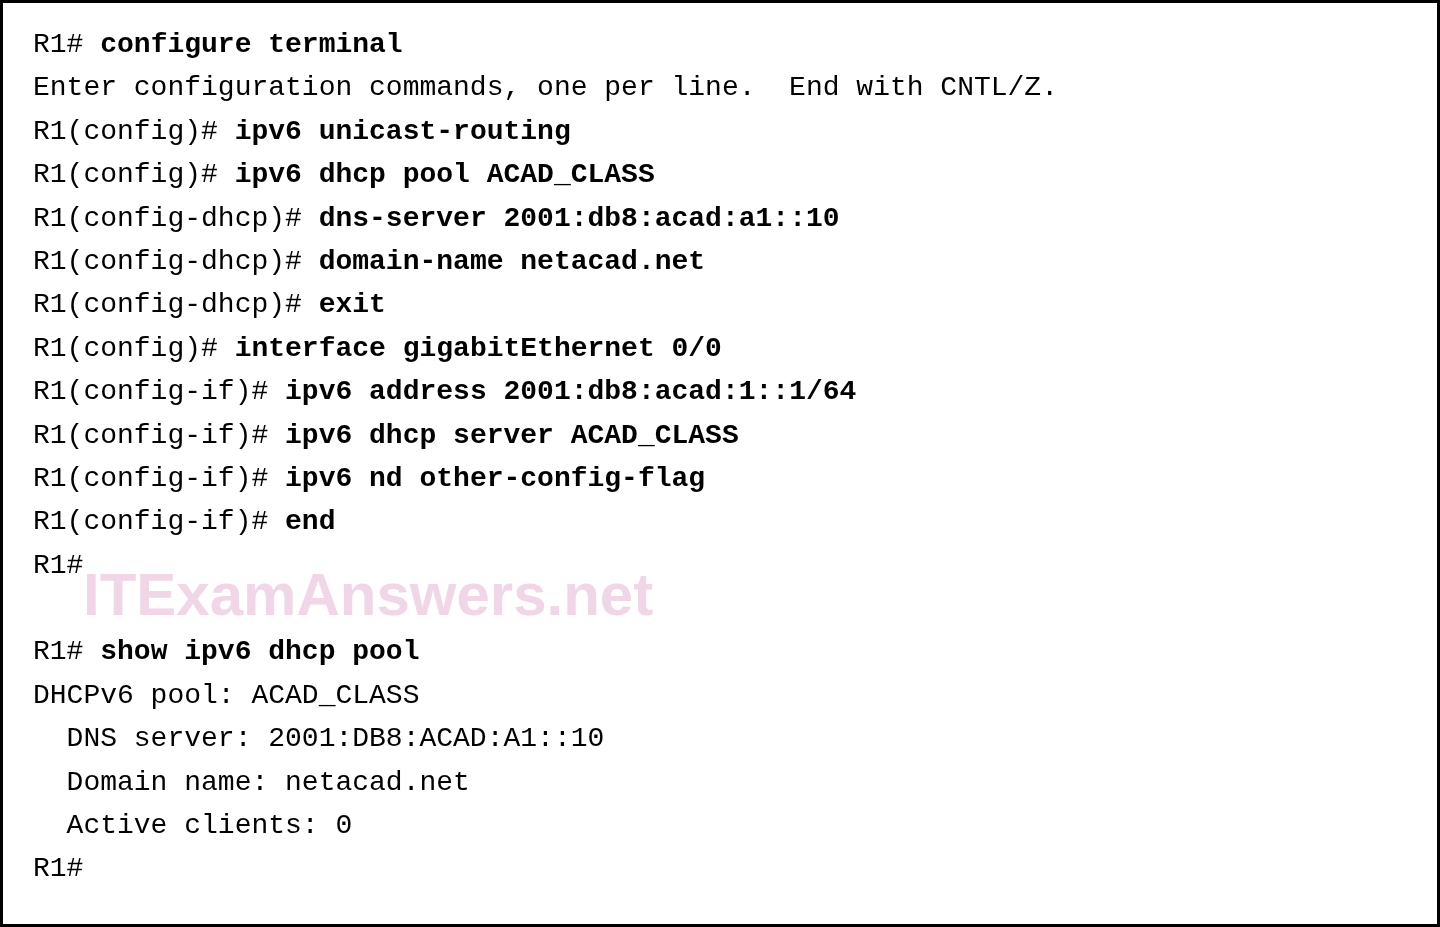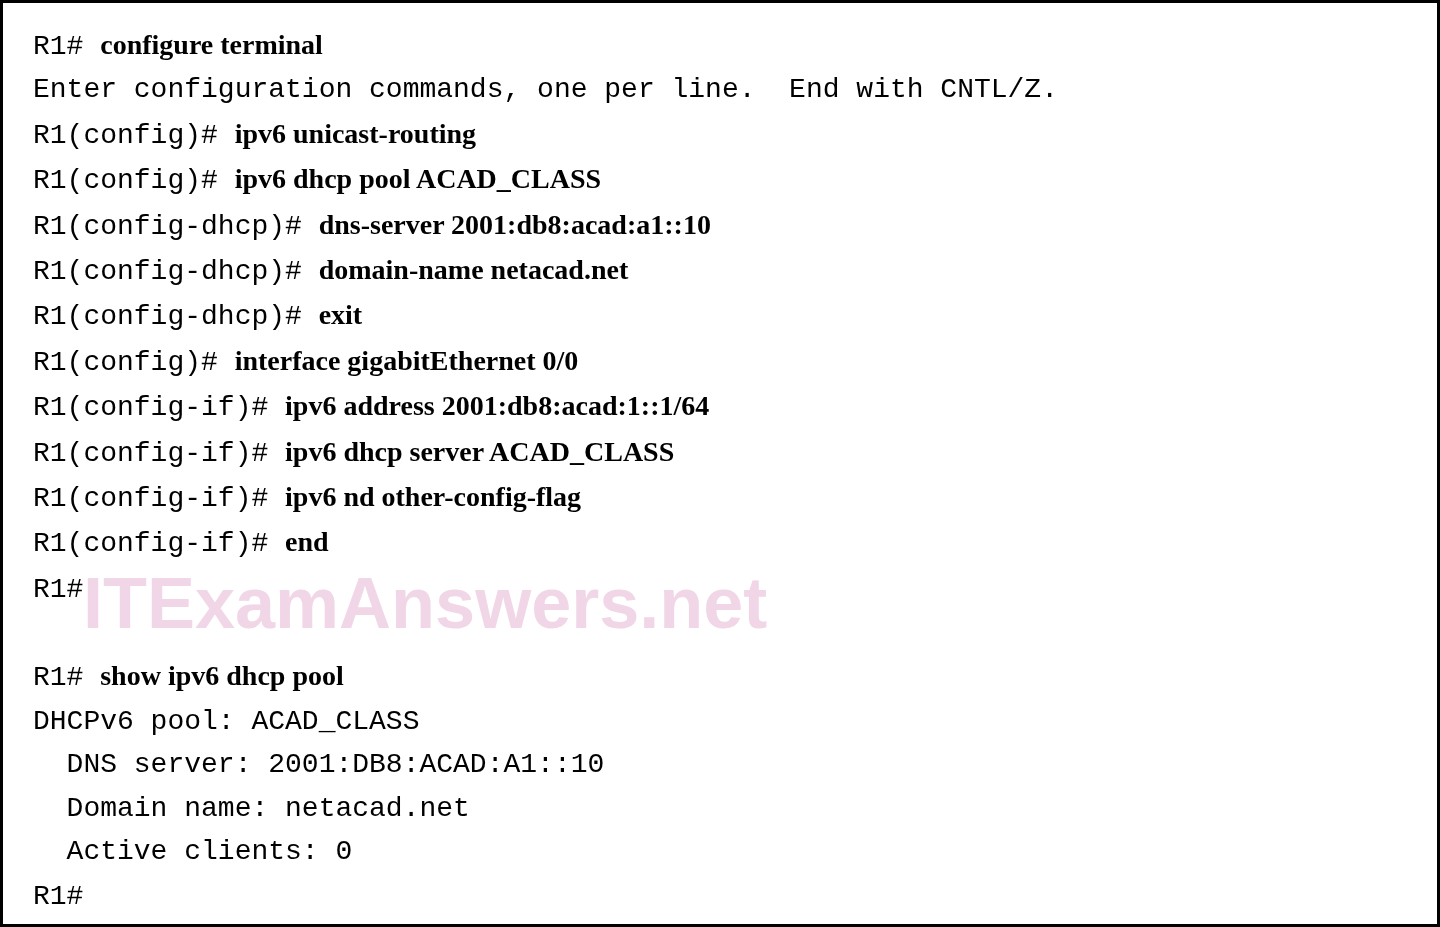--- a/index.html
+++ b/index.html
@@ -24,28 +24,27 @@
       white-space: pre;
       font-weight: normal;
       position: relative;
       z-index: 2;
     }
     .line {
       display: block;
     }
     .cmd {
       font-weight: bold;
-      font-family: Liberation Serif, serif;
     }
     .watermark {
       position: absolute;
       top: 545px;
       left: 80px;
       font-family: Arial, Helvetica, sans-serif;
-      font-size: 72px;
+      font-size: 60px;
       font-weight: bold;
       color: rgba(228, 180, 210, 0.55);
       z-index: 1;
       letter-spacing: 0px;
       pointer-events: none;
       user-select: none;
     }
     .blank-line {
       height: 1.55em;
     }

